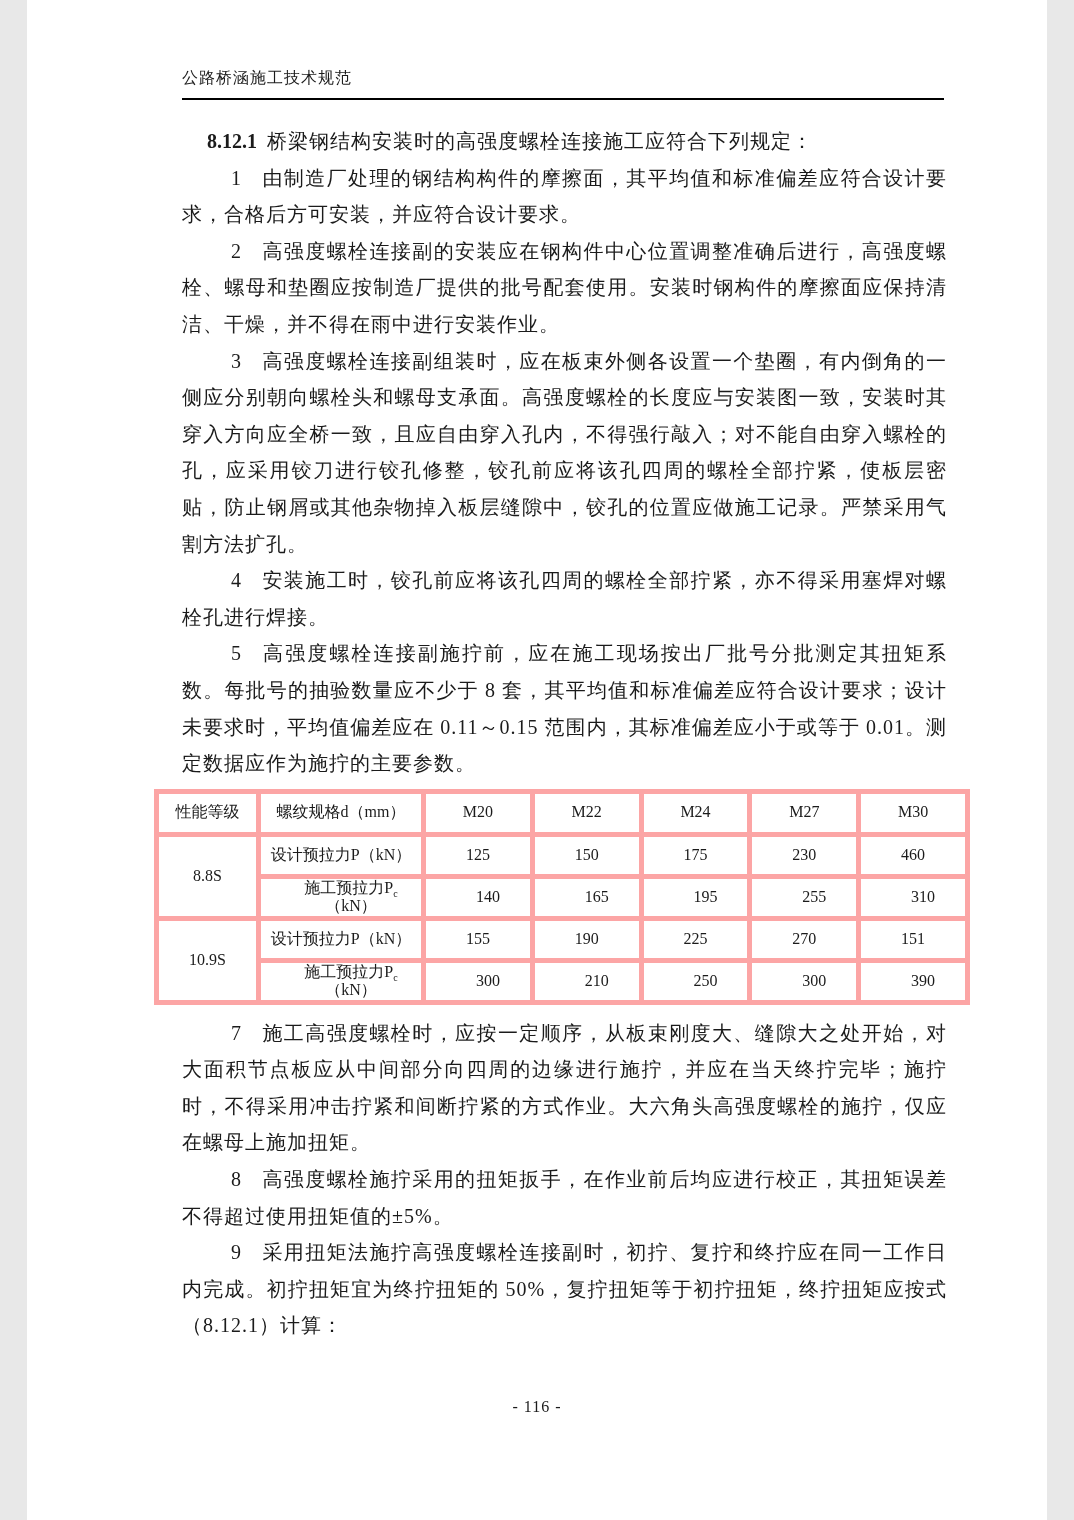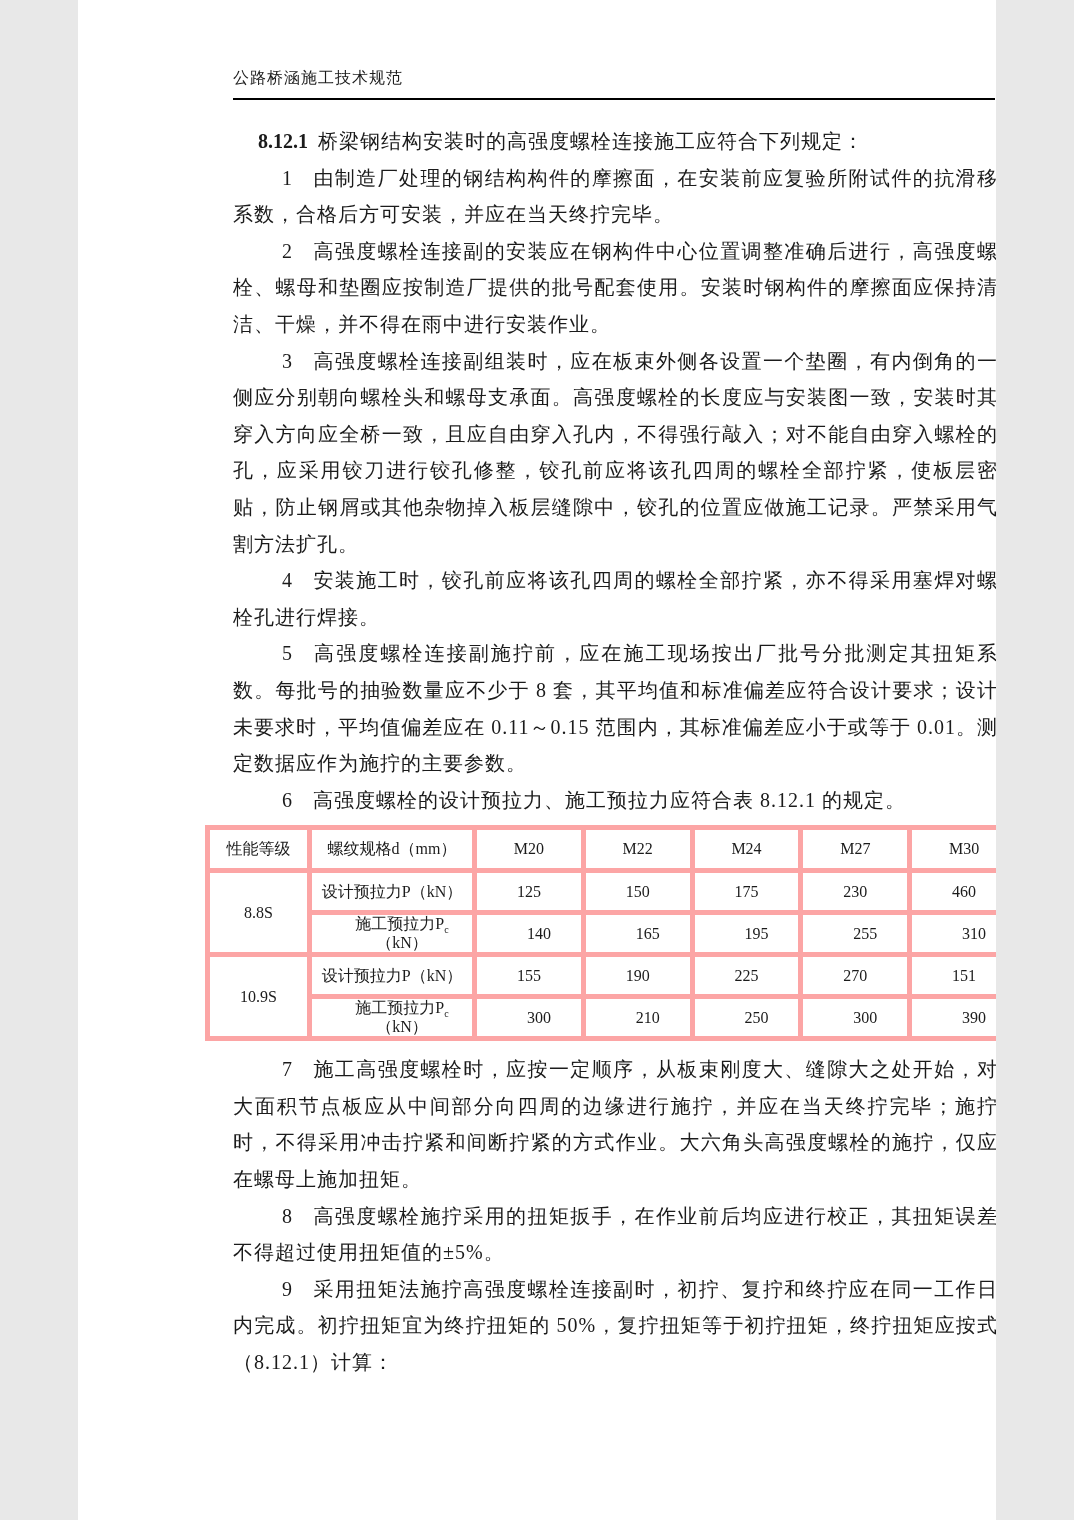--- a/index.html
+++ b/index.html
@@ -1,18 +1,18 @@
 <!DOCTYPE html>
 <html><head>
 <meta charset="utf-8">
 <style>
   html,body { margin:0; padding:0; background:#e8e8e8; }
   .page {
     position: relative;
-    width: 918px;
+    width: 1020px;
     height: 1520px;
     margin: 0 auto;
     background: #ffffff;
     color: #1b1b1b;
     font-family: "Liberation Serif", "DejaVu Serif", serif;
     overflow: hidden;
   }
 
   
   .running-header {
@@ -98,26 +98,25 @@
 <div class="page">
 
   <div class="running-header">
     <span>公路桥涵施工技术规范</span>
   </div>
 
   <div class="content">
 
     <p class="heading"><span class="sec-num">8.12.1</span><span>桥梁钢结构安装时的高强度螺栓连接施工应符合下列规定：</span></p>
 
-    <p class="clause"><span class="clause-num">1</span><span>由制造厂处理的钢结构构件的摩擦面，在安装前应复验所附试件的抗滑移系数，合格后方可安装，并应在当天终拧完毕。</span></p>
+    <p class="clause"><span class="clause-num">1</span><span>由制造厂处理的钢结构构件的摩擦面，其平均值和标准偏差应符合设计要求，合格后方可安装，并应符合设计要求。</span></p>
     <p class="clause"><span class="clause-num">2</span><span>高强度螺栓连接副的安装应在钢构件中心位置调整准确后进行，高强度螺栓、螺母和垫圈应按制造厂提供的批号配套使用。安装时钢构件的摩擦面应保持清洁、干燥，并不得在雨中进行安装作业。</span></p>
     <p class="clause"><span class="clause-num">3</span><span>高强度螺栓连接副组装时，应在板束外侧各设置一个垫圈，有内倒角的一侧应分别朝向螺栓头和螺母支承面。高强度螺栓的长度应与安装图一致，安装时其穿入方向应全桥一致，且应自由穿入孔内，不得强行敲入；对不能自由穿入螺栓的孔，应采用铰刀进行铰孔修整，铰孔前应将该孔四周的螺栓全部拧紧，使板层密贴，防止钢屑或其他杂物掉入板层缝隙中，铰孔的位置应做施工记录。严禁采用气割方法扩孔。</span></p>
     <p class="clause"><span class="clause-num">4</span><span>安装施工时，铰孔前应将该孔四周的螺栓全部拧紧，亦不得采用塞焊对螺栓孔进行焊接。</span></p>
     <p class="clause"><span class="clause-num">5</span><span>高强度螺栓连接副施拧前，应在施工现场按出厂批号分批测定其扭矩系数。每批号的抽验数量应不少于 8 套，其平均值和标准偏差应符合设计要求；设计未要求时，平均值偏差应在 0.11～0.15 范围内，其标准偏差应小于或等于 0.01。测定数据应作为施拧的主要参数。</span></p>
-    <p class="clause"><span class="clause-num">6</span><span>高强度螺栓的设计预拉力、施工预拉力应符合表 8.12.1 的规定。</span></p>
 
 
     <table class="spec-table">
       <colgroup>
         <col style="width:102px">
         <col style="width:165px">
         <col style="width:108.8px">
         <col style="width:108.8px">
         <col style="width:108.8px">
         <col style="width:108.8px">
@@ -171,14 +170,15 @@
         </tr>
       </tbody>
     </table>
 
     <p class="clause"><span class="clause-num">7</span><span>施工高强度螺栓时，应按一定顺序，从板束刚度大、缝隙大之处开始，对大面积节点板应从中间部分向四周的边缘进行施拧，并应在当天终拧完毕；施拧时，不得采用冲击拧紧和间断拧紧的方式作业。大六角头高强度螺栓的施拧，仅应在螺母上施加扭矩。</span></p>
     <p class="clause"><span class="clause-num">8</span><span>高强度螺栓施拧采用的扭矩扳手，在作业前后均应进行校正，其扭矩误差不得超过使用扭矩值的±5%。</span></p>
     <p class="clause"><span class="clause-num">9</span><span>采用扭矩法施拧高强度螺栓连接副时，初拧、复拧和终拧应在同一工作日内完成。初拧扭矩宜为终拧扭矩的 50%，复拧扭矩等于初拧扭矩，终拧扭矩应按式（8.12.1）计算：</span></p>
 
   </div>
 
+  <div class="page-footer">- 116 -</div>
 
 </div>
 
 </body></html>

